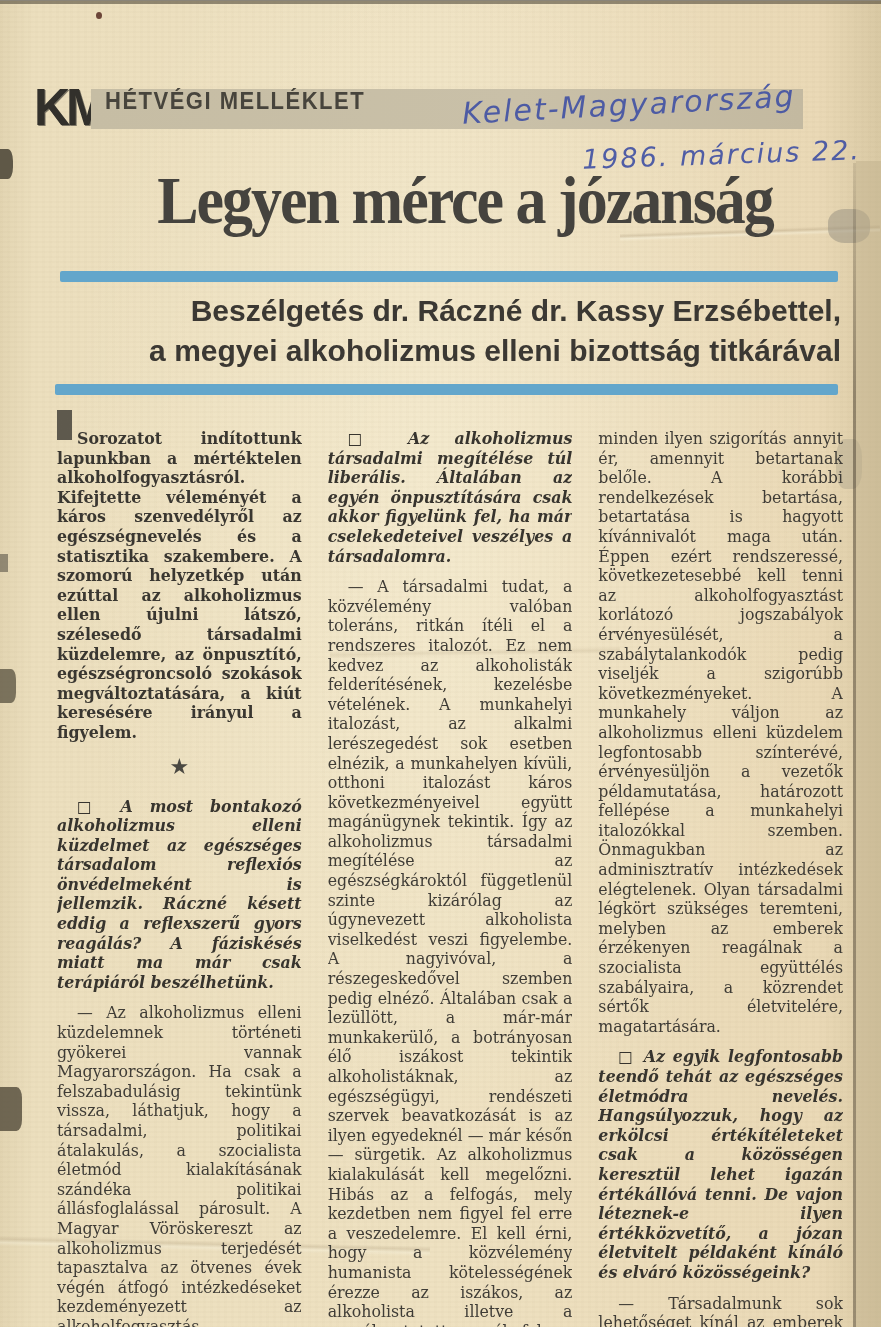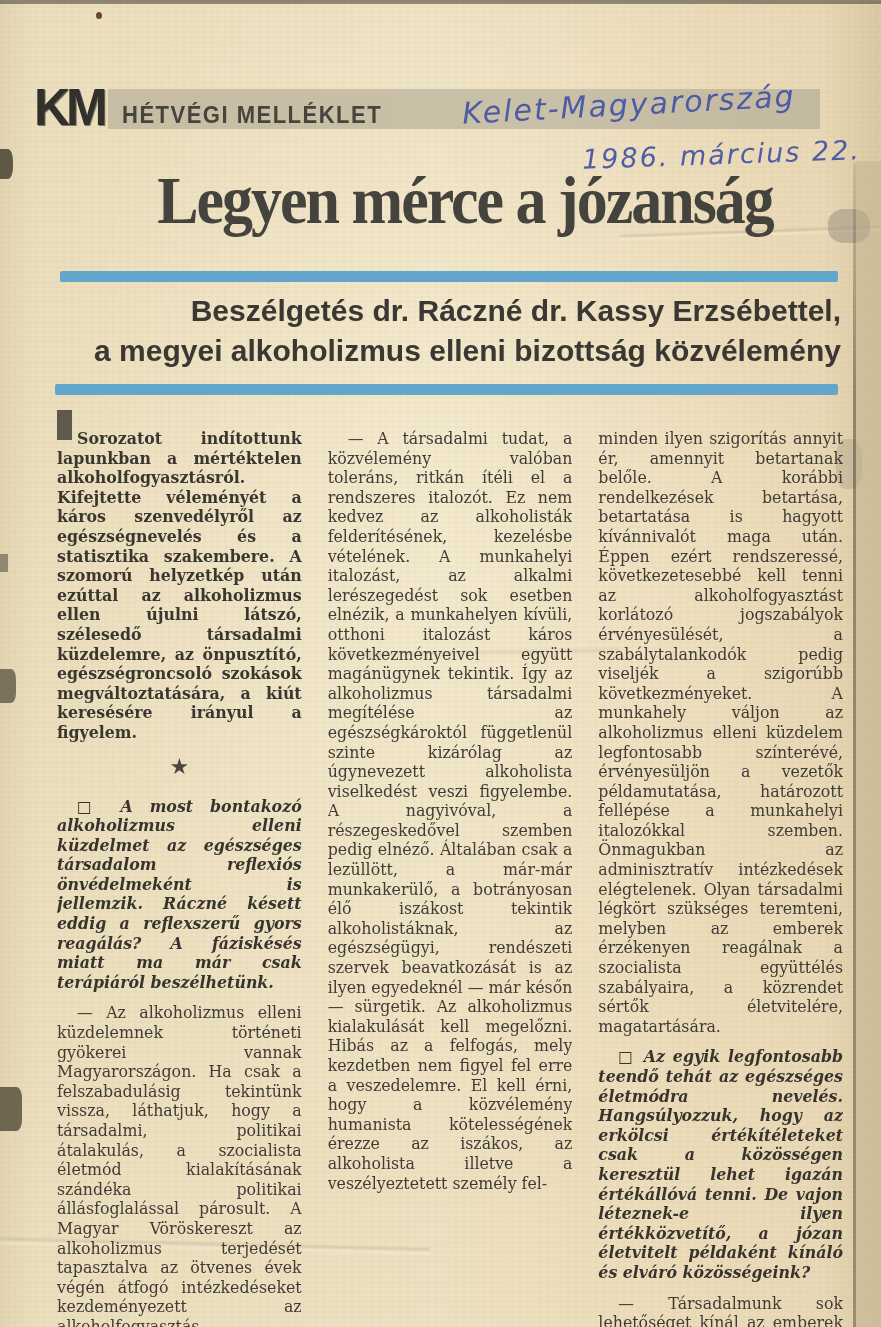--- a/index.html
+++ b/index.html
@@ -39,23 +39,23 @@
   .art-speck-top{left:96px;top:11px;width:6px;height:7px;border-radius:50%;background:#6b4538;}
   .art-left-1{left:0;top:148px;width:13px;height:30px;background:#5f5847;border-radius:0 40% 40% 0;}
   .art-col1-dash{left:57px;top:409px;width:15px;height:30px;background:#45423a;opacity:.85;}
   .art-left-2{left:0;top:553px;width:8px;height:18px;background:#6e6757;opacity:.7;}
   .art-left-3{left:0;top:668px;width:16px;height:34px;background:#57503f;opacity:.75;border-radius:0 30% 30% 0;}
   .art-left-4{left:0;top:1086px;width:22px;height:44px;background:#514a3a;opacity:.8;border-radius:0 25% 25% 0;}
   .art-right-blob{left:828px;top:208px;width:42px;height:34px;background:#9b9484;opacity:.55;border-radius:40%;}
   .art-right-blob2{left:836px;top:438px;width:26px;height:50px;background:#b3a98f;opacity:.5;border-radius:35%;}
 
   .masthead-band{
-    position:absolute;left:108px;top:88px;width:712px;height:40px;
+    position:absolute;left:91px;top:88px;width:712px;height:40px;
     background:linear-gradient(90deg,#c6bda4,#c9c0a8 60%,#c3b9a0);
-    display:flex;align-items:flex-end;
+    display:flex;align-items:flex-start;
   }
   .banner-label{
     font-family:"Liberation Sans", sans-serif;
     font-weight:bold;font-size:22px;letter-spacing:1.5px;
     color:#47443c;padding-left:14px;
     transform:scaleY(1.05);
   }
   .km-logo{
     position:absolute;left:34px;top:82px;
     font-family:"Liberation Sans", sans-serif;
@@ -137,35 +137,36 @@
 
   <div class="hw hw1">Kelet-Magyarország</div>
   <div class="hw hw2">1986. március 22.</div>
 
   <h1 class="headline">Legyen mérce a józanság</h1>
 
   <div class="rule rule1"></div>
 
   <h2 class="subtitle">
     <span>Beszélgetés dr. Ráczné dr. Kassy Erzsébettel,</span><br>
-    <span>a megyei alkoholizmus elleni bizottság közvélemény</span>
+    <span>a megyei alkoholizmus elleni bizottság titkárával</span>
   </h2>
 
   <div class="rule rule2"></div>
 
   <div class="columns">
 
     <div class="col">
       <p class="intro">Sorozatot indítottunk lapunkban a mértéktelen alkoholfogyasztásról. Kifejtette véleményét a káros szenvedélyről az egészségnevelés és a statisztika szakembere. A szomorú helyzetkép után ezúttal az alkoholizmus ellen újulni látszó, szélesedő társadalmi küzdelemre, az önpusztító, egészségroncsoló szokások megváltoztatására, a kiút keresésére irányul a figyelem.</p>
       <div class="star-divider">★</div>
       <p class="q">□ A most bontakozó alkoholizmus elleni küzdelmet az egészséges társadalom reflexiós önvédelmeként is jellemzik. Ráczné késett eddig a reflexszerű gyors reagálás? A fáziskésés miatt ma már csak terápiáról beszélhetünk.</p>
       <p class="a">— Az alkoholizmus elleni küzdelemnek történeti gyökerei vannak Magyarországon. Ha csak a felszabadulásig tekintünk vissza, láthatjuk, hogy a társadalmi, politikai átalakulás, a szocialista életmód kialakításának szándéka politikai állásfoglalással párosult. A Magyar Vöröskereszt az alkoholizmus terjedését tapasztalva az ötvenes évek végén átfogó intézkedéseket kezdeményezett az alkoholfogyasztás visszaszorítására. Az MSZMP Politikai Bizottsága 1960 őszén határozatot hozott, melyben a túlzott alkoholfogyasztást a szocialista erkölccsel összeegyeztethetetlennek, a társadalomra nézve károsnak minősítette. A</p>
     </div>
 
     <div class="col">
+      <p class="q">□ Az alkoholizmus társadalmi megítélése túl liberális. Általában az egyén önpusztítására csak akkor figyelünk fel, ha már cselekedeteivel veszélyes a társadalomra.</p>
       <p class="a">— A társadalmi tudat, a közvélemény valóban toleráns, ritkán ítéli el a rendszeres italozót. Ez nem kedvez az alkoholisták felderítésének, kezelésbe vételének. A munkahelyi italozást, az alkalmi lerészegedést sok esetben elnézik, a munkahelyen kívüli, otthoni italozást káros következményeivel együtt magánügynek tekintik. Így az alkoholizmus társadalmi megítélése az egészségkároktól függetlenül szinte kizárólag az úgynevezett alkoholista viselkedést veszi figyelembe. A nagyivóval, a részegeskedővel szemben pedig elnéző. Általában csak a lezüllött, a már-már munkakerülő, a botrányosan élő iszákost tekintik alkoholistáknak, az egészségügyi, rendészeti szervek beavatkozását is az ilyen egyedeknél — már későn — sürgetik. Az alkoholizmus kialakulását kell megelőzni. Hibás az a felfogás, mely kezdetben nem figyel fel erre a veszedelemre. El kell érni, hogy a közvélemény humanista kötelességének érezze az iszákos, az alkoholista illetve a veszélyeztetett személy fel-</p>
     </div>
 
     <div class="col">
       <p class="a noindent">minden ilyen szigorítás annyit ér, amennyit betartanak belőle. A korábbi rendelkezések betartása, betartatása is hagyott kívánnivalót maga után. Éppen ezért rendszeressé, következetesebbé kell tenni az alkoholfogyasztást korlátozó jogszabályok érvényesülését, a szabálytalankodók pedig viseljék a szigorúbb következményeket. A munkahely váljon az alkoholizmus elleni küzdelem legfontosabb színterévé, érvényesüljön a vezetők példamutatása, határozott fellépése a munkahelyi italozókkal szemben. Önmagukban az adminisztratív intézkedések elégtelenek. Olyan társadalmi légkört szükséges teremteni, melyben az emberek érzékenyen reagálnak a szocialista együttélés szabályaira, a közrendet sértők életvitelére, magatartására.</p>
       <p class="q">□ Az egyik legfontosabb teendő tehát az egészséges életmódra nevelés. Hangsúlyozzuk, hogy az erkölcsi értékítéleteket csak a közösségen keresztül lehet igazán értékállóvá tenni. De vajon léteznek-e ilyen értékközvetítő, a józan életvitelt példaként kínáló és elváró közösségeink?</p>
       <p class="a">— Társadalmunk sok lehetőséget kínál az emberek személyiségének pozitív kibontakoztatására, a társadalmi beilleszkedés zavaraival mégis gyakran találkozunk. A részegeskedést, az alkoholizmust is ezek közé soroljuk. A zavarok okainak feltárásával kell intézményesen segíteni az egészséges, józan</p>
     </div>
 
   </div>

